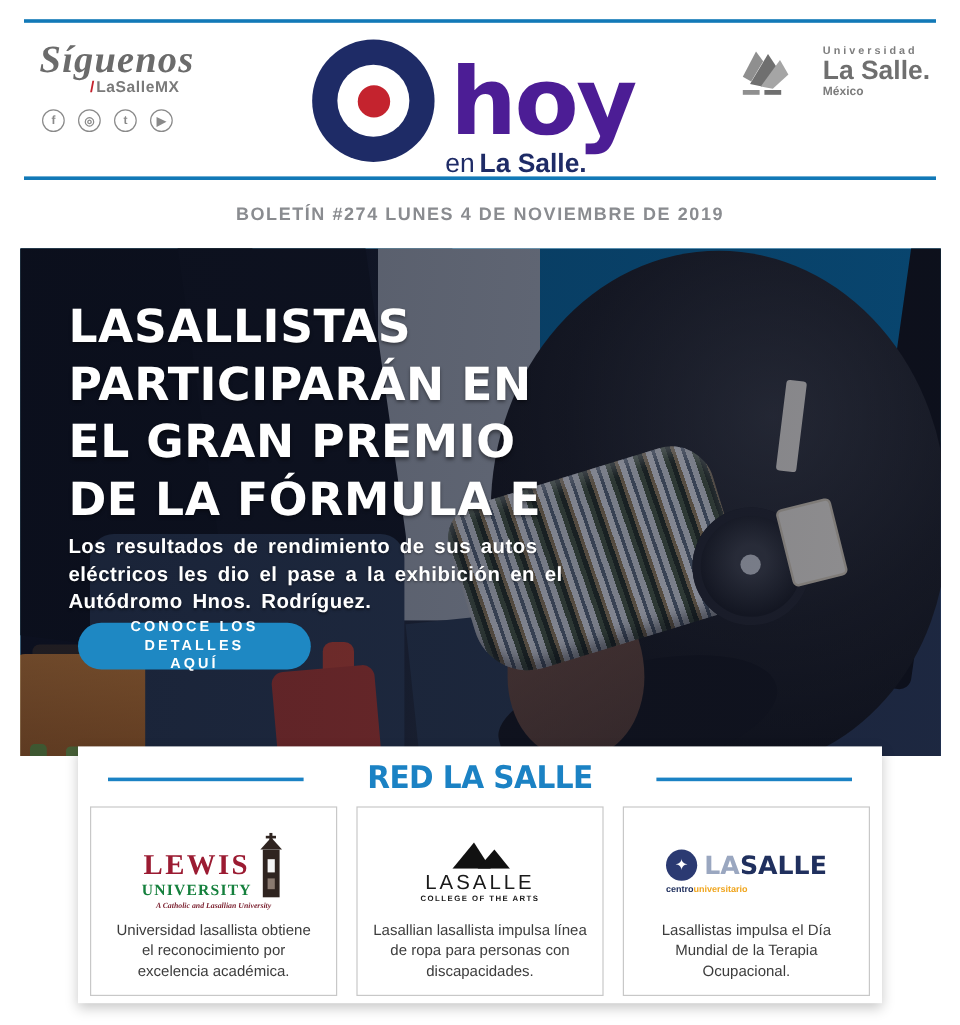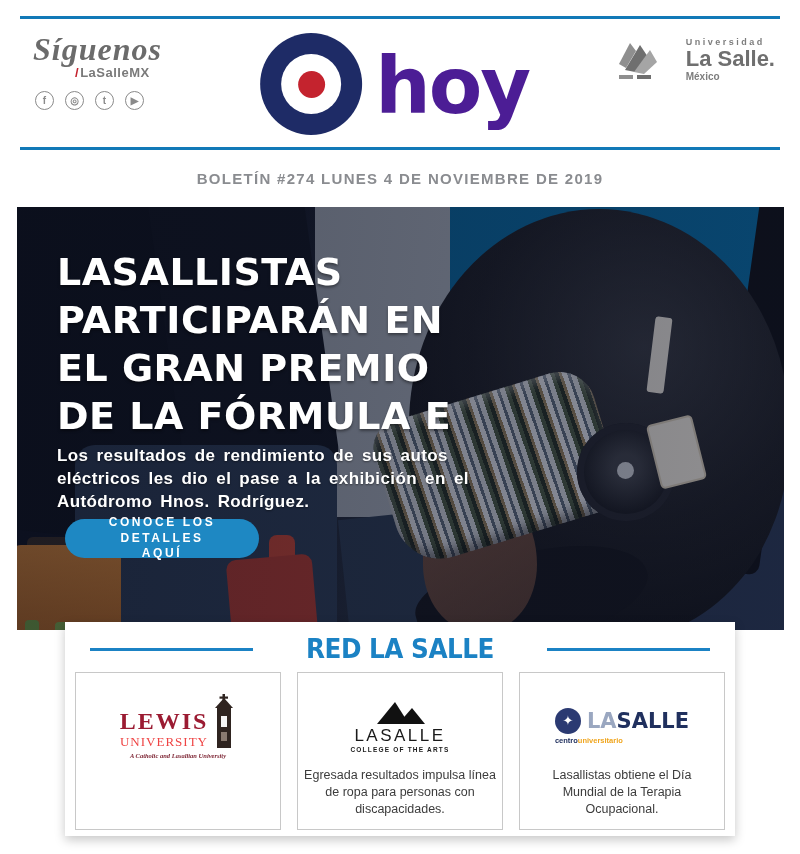--- a/index.html
+++ b/index.html
@@ -111,22 +111,22 @@
   .box { width:206px; height:158px; border:1px solid #c8c8c8; background:#fff;
          padding-top:12px; display:flex; flex-direction:column; align-items:center; cursor:pointer; }
   .logo-area { height:82px; display:flex; flex-direction:column; align-items:center; justify-content:center; }
   .caption { font-size:12.5px; line-height:1.35; color:#3c3c3c; text-align:center; white-space:nowrap; }
 
   
   .lewis-row { display:flex; align-items:flex-end; gap:4px; }
   .lewis-col { text-align:center; }
   .lewis-top { font-family:"Liberation Serif", serif; font-weight:bold; font-size:24px;
                color:#9b1b32; letter-spacing:2px; line-height:1; }
-  .lewis-bot { font-family:"Liberation Serif", serif; font-weight:normal; font-size:13px;
-               color:#ef4444; letter-spacing:1px; line-height:1; margin-top:2px; }
+  .lewis-bot { font-family:"Liberation Serif", serif; font-weight:bold; font-size:13px;
+               color:#15803d; letter-spacing:1px; line-height:1; margin-top:2px; }
   .lewis-tag { font-family:"Liberation Serif", serif; font-style:italic; font-weight:bold;
                font-size:6.5px; color:#7a1f2e; margin-top:4px; }
 
   
   .coa-name { font-size:17px; font-weight:400; color:#1a1a1a; letter-spacing:2.5px; line-height:1; margin-top:3px; }
   .coa-sub  { font-size:6.5px; font-weight:bold; color:#1a1a1a; letter-spacing:1.2px; margin-top:2px; }
 
   
   .cu-row { display:flex; align-items:center; gap:6px; }
   .cu-circle { width:26px; height:26px; border-radius:50%; background:#2b3a72; color:#fff;
@@ -157,20 +157,21 @@
     </div>
 
     <div class="brand">
       <div class="bullseye">
         <div class="mid">
           <div class="dot"></div>
         </div>
       </div>
       <div class="brand-text">
         <div class="hoy">hoy</div>
+        <div class="hoy-sub"><span class="en">en</span><span class="ls">La Salle.</span></div>
       </div>
     </div>
 
     <div class="uni">
       <svg width="44" height="40" viewBox="0 0 44 40">
         <polygon points="2,24 13,3 19,11 9,28" fill="#8f8f8f"></polygon>
         <polygon points="8,30 23,5 31,17 18,32" fill="#6f6f6f"></polygon>
         <polygon points="17,32 33,10 40,22 27,34" fill="#a5a5a5"></polygon>
         <rect x="2" y="35" width="14" height="4" fill="#8f8f8f"></rect>
         <rect x="20" y="35" width="14" height="4" fill="#6f6f6f"></rect>
@@ -254,50 +255,55 @@
               <rect x="10.5" y="0" width="2.5" height="8" fill="#2f2420"></rect>
               <rect x="7.5" y="2.5" width="8.5" height="2.2" fill="#2f2420"></rect>
               <polygon points="3,14 21,14 12,4" fill="#2f2420"></polygon>
               <rect x="5" y="14" width="14" height="40" fill="#2f2420"></rect>
               <rect x="9" y="22" width="6" height="11" fill="#f5f5f5"></rect>
               <rect x="9" y="38" width="6" height="9" fill="#8a7a70"></rect>
             </svg>
           </div>
           <div class="lewis-tag">A Catholic and Lasallian University</div>
         </div>
+        <div class="caption">
+          <div>Universidad lasallista obtiene</div>
+          <div>el reconocimiento por</div>
+          <div>excelencia académica.</div>
+        </div>
       </div>
 
       <div class="box">
         <div class="logo-area">
           <svg width="58" height="24" viewBox="0 0 58 24">
             <polygon points="6,24 24,2 38,24" fill="#111111"></polygon>
             <polygon points="27,24 41,8 54,24" fill="#111111"></polygon>
           </svg>
           <div class="coa-name">LASALLE</div>
           <div class="coa-sub">COLLEGE OF THE ARTS</div>
         </div>
         <div class="caption">
-          <div>Egresada resultados impulsa línea</div>
+          <div>Lasallian lasallista impulsa línea</div>
           <div>de ropa para personas con</div>
           <div>discapacidades.</div>
         </div>
       </div>
 
       <div class="box">
         <div class="logo-area">
           <div class="cu-row">
             <div class="cu-circle">
                 <span>✦</span>
               </div>
             <div class="cu-name"><span class="cu-la">LA</span><span class="cu-salle">SALLE</span></div>
           </div>
           <div class="cu-sub"><span class="c">centro</span><span class="u">universitario</span></div>
         </div>
         <div class="caption">
-          <div>Lasallistas obtiene el Día</div>
+          <div>Lasallistas impulsa el Día</div>
           <div>Mundial de la Terapia</div>
           <div>Ocupacional.</div>
         </div>
       </div>
 
     </div>
   </div>
 
 </div>
 

